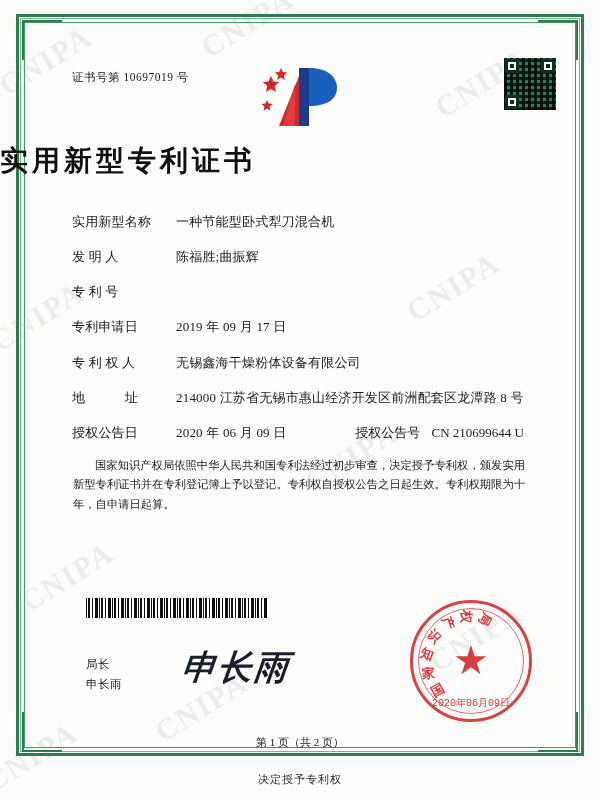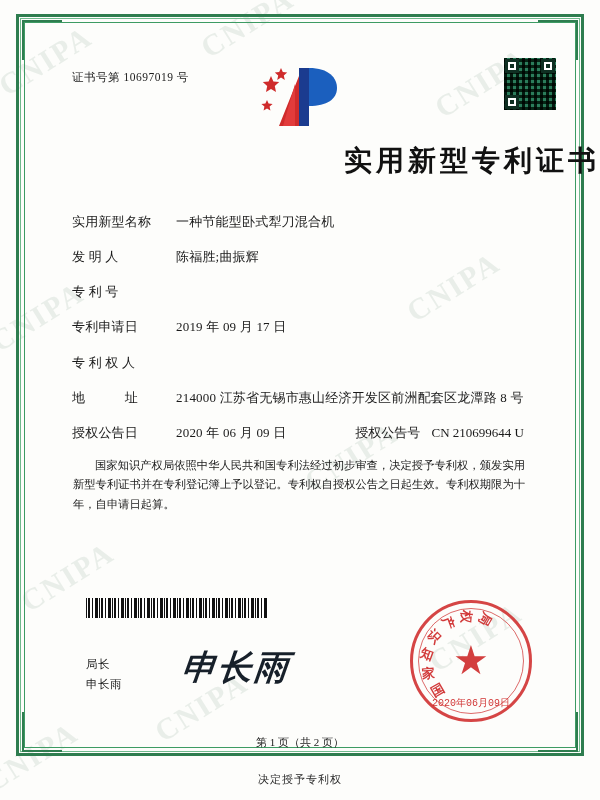--- a/index.html
+++ b/index.html
@@ -120,21 +120,21 @@
   .logo {
     position: absolute;
     left: 255px; top: 62px;
     width: 92px; height: 70px;
   }
 
   
   .title {
     position: absolute;
     left: 0; right: 0; top: 142px;
-    text-align: right;
+    text-align: left;
     font-family: "Liberation Serif", serif;
     font-weight: bold;
     font-size: 28px;
     letter-spacing: 4px;
     color: #111;
   }
 
   
   .fields {
     position: absolute;
@@ -351,20 +351,21 @@
     </div>
     <div class="frow">
       <div class="flabel">专 利 号</div>
     </div>
     <div class="frow">
       <div class="flabel">专利申请日</div>
       <div class="fvalue">2019 年 09 月 17 日</div>
     </div>
     <div class="frow">
       <div class="flabel">专 利 权 人</div>
+      <div class="fvalue">无锡鑫海干燥粉体设备有限公司</div>
     </div>
     <div class="frow">
       <div class="flabel">地　　　址</div>
       <div class="fvalue">214000 江苏省无锡市惠山经济开发区前洲配套区龙潭路 8 号</div>
     </div>
     <div class="frow double">
       <div class="flabel">授权公告日</div>
       <div class="fvalue">2020 年 06 月 09 日</div>
       <div class="seg2">
         <span class="flabel2">授权公告号</span>

